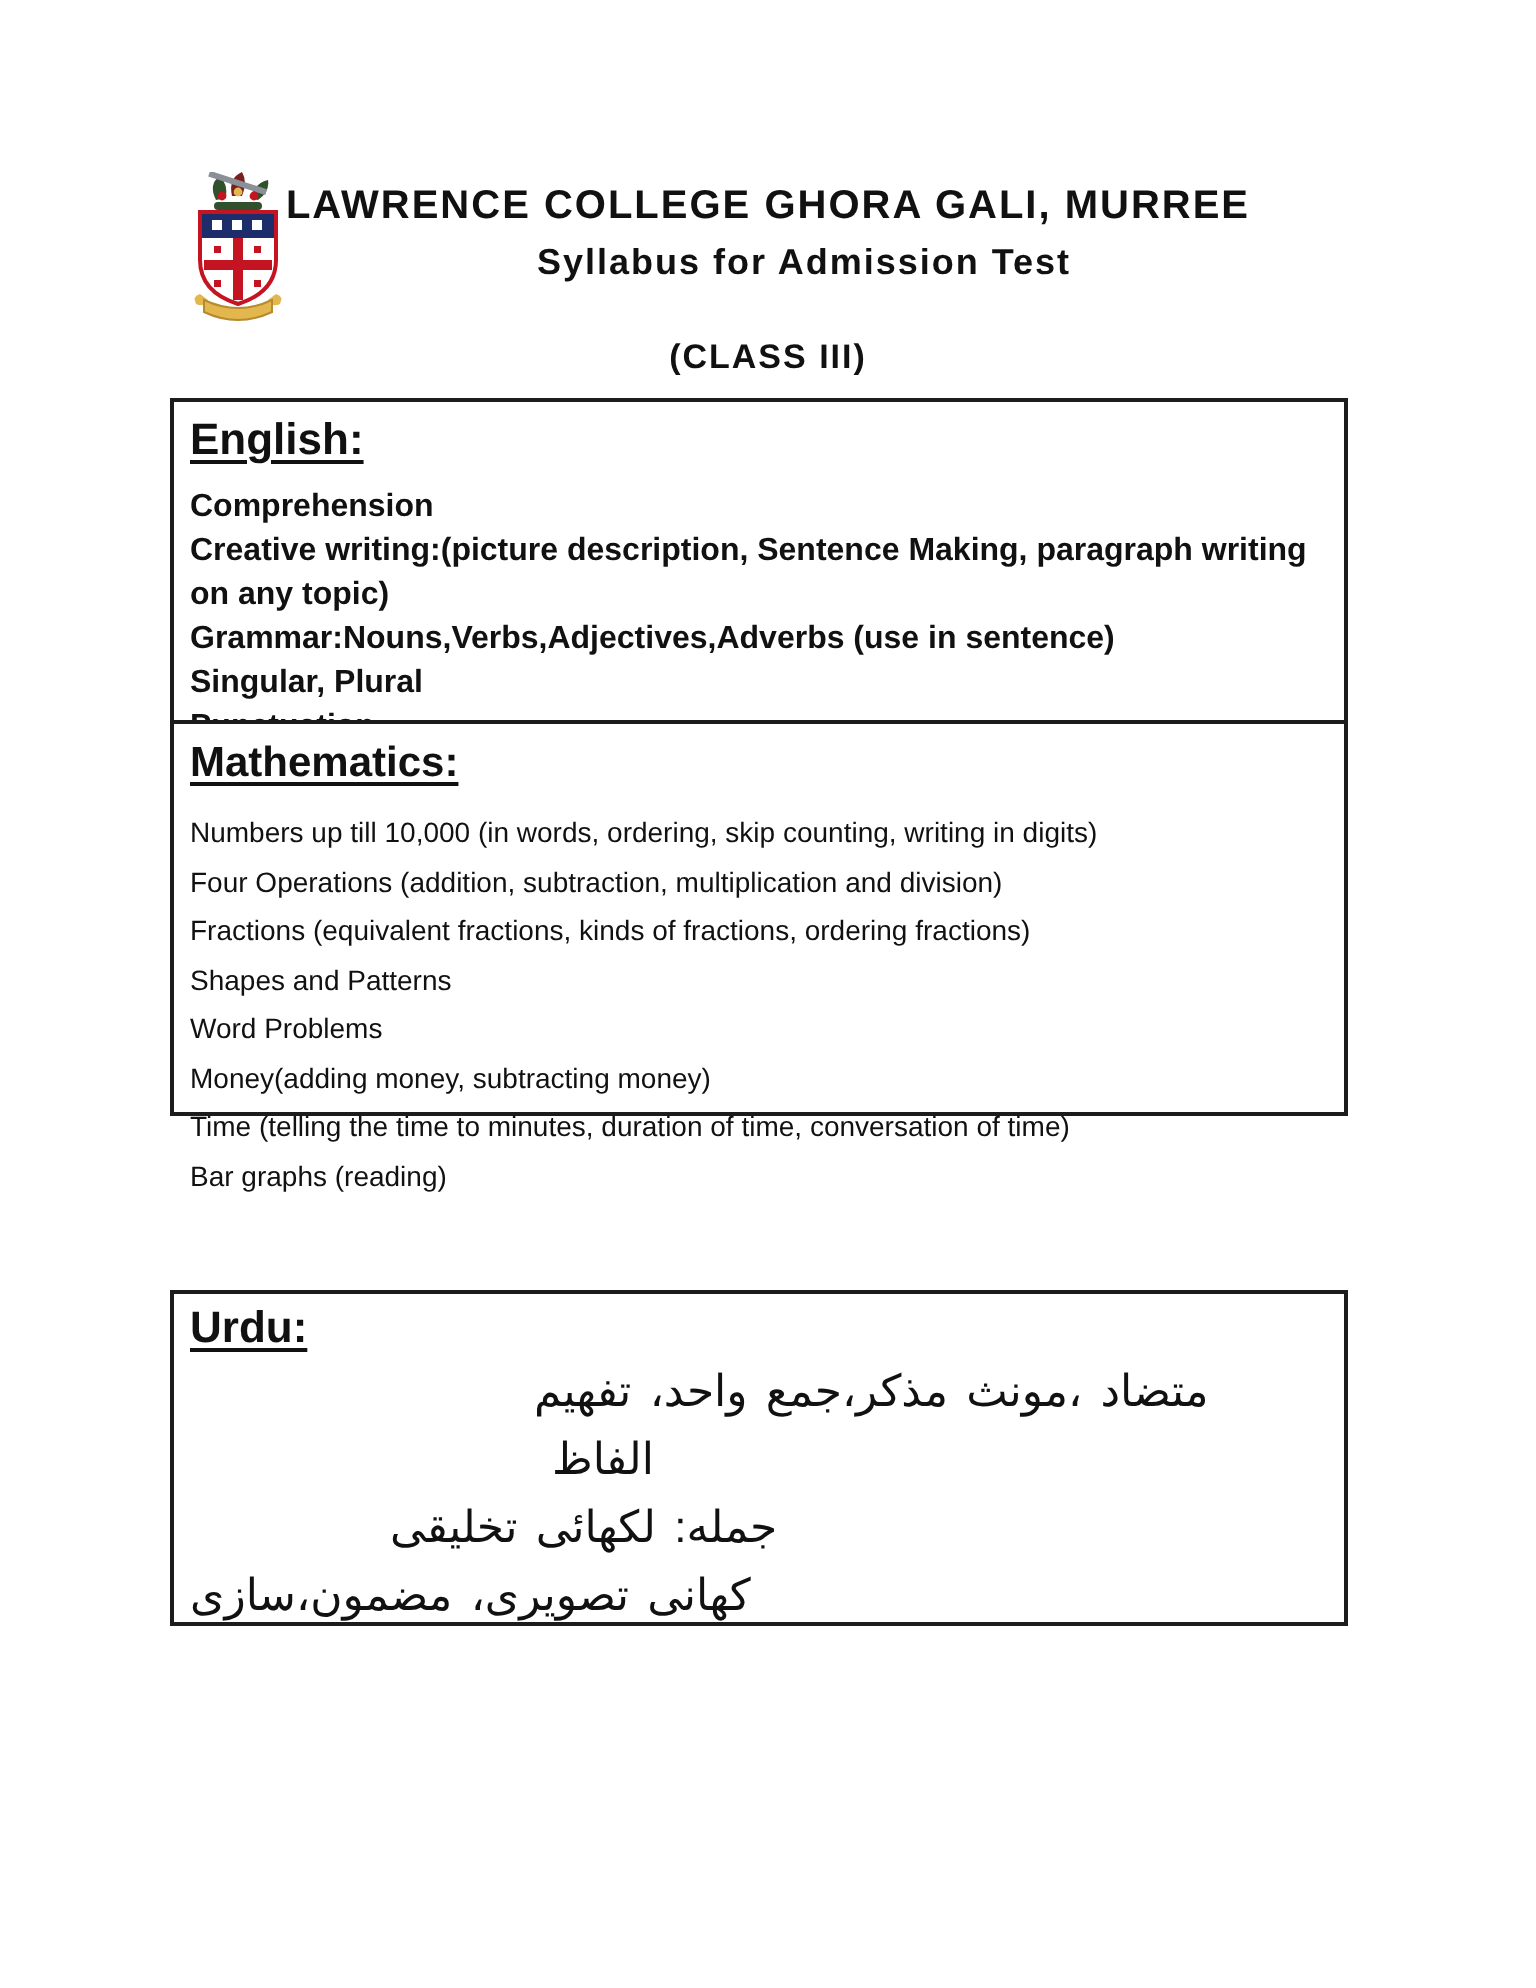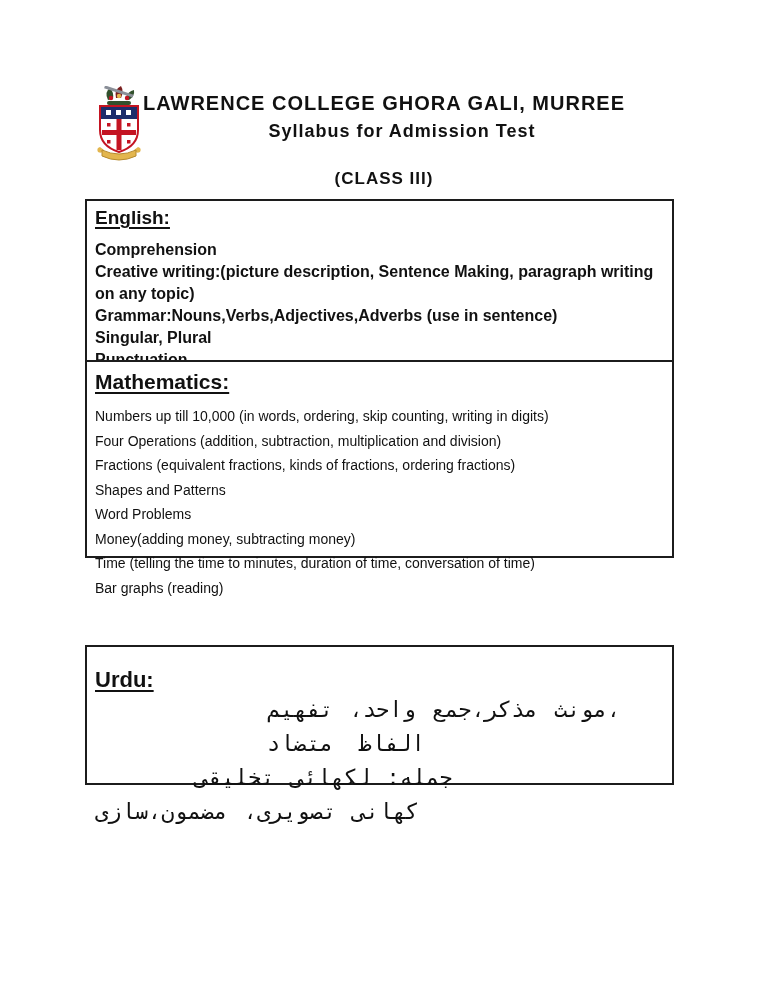--- a/index.html
+++ b/index.html
@@ -11,32 +11,32 @@
   
   .crest{position:absolute;left:94px;top:86px;width:50px;height:80px;}
   .title-block{position:absolute;left:0;top:92px;width:100%;text-align:center;}
   .title-line1{font-size:20px;font-weight:bold;letter-spacing:1px;}
   .title-line2{font-size:18px;font-weight:bold;letter-spacing:1px;margin-top:6px;padding-left:36px;}
   .title-class{font-size:17px;font-weight:bold;letter-spacing:1px;margin-top:27px;}
   
   .box{position:absolute;left:85px;width:589px;border:2px solid #1c1c1c;box-sizing:border-box;background:#fff;}
   .box-english{top:199px;height:163px;padding:4px 8px;}
   .box-math{top:360px;height:198px;padding:6px 8px;}
-  .box-urdu{top:645px;height:140px;padding:18px 8px;}
+  .box-urdu{top:645px;height:168px;padding:2px 8px;}
   .sec-heading{font-weight:bold;text-decoration:underline;text-decoration-thickness:2px;text-underline-offset:3px;}
-  .h-english{font-size:19px;margin:2px 0 10px 0;}
+  .h-english{font-size:22px;margin:2px 0 10px 0;}
   .h-math{font-size:21px;margin:2px 0 10px 0;}
   .h-urdu{font-size:22px;margin:2px 0 2px 0;}
   .eng-items{font-size:16px;line-height:22px;font-weight:bold;}
   .math-items{font-size:14px;line-height:24.5px;}
   .math-items .item{white-space:nowrap;}
   
   .urdu-line{
     direction:ltr;text-align:left;
-    font-family:Liberation Mono, monospace;
+    font-family:Liberation Sans, sans-serif;
     font-size:22px;line-height:34px;word-spacing:3px;
   }
   .urdu-line bdi{unicode-bidi:isolate;}
   .u-l1{margin-left:172px;}
   .u-l2{margin-left:100px;}
   .u-l3{margin-left:0px;}
   .gap-left{margin-left:9px;}
   
   .crest svg{display:block;}
 </style>

